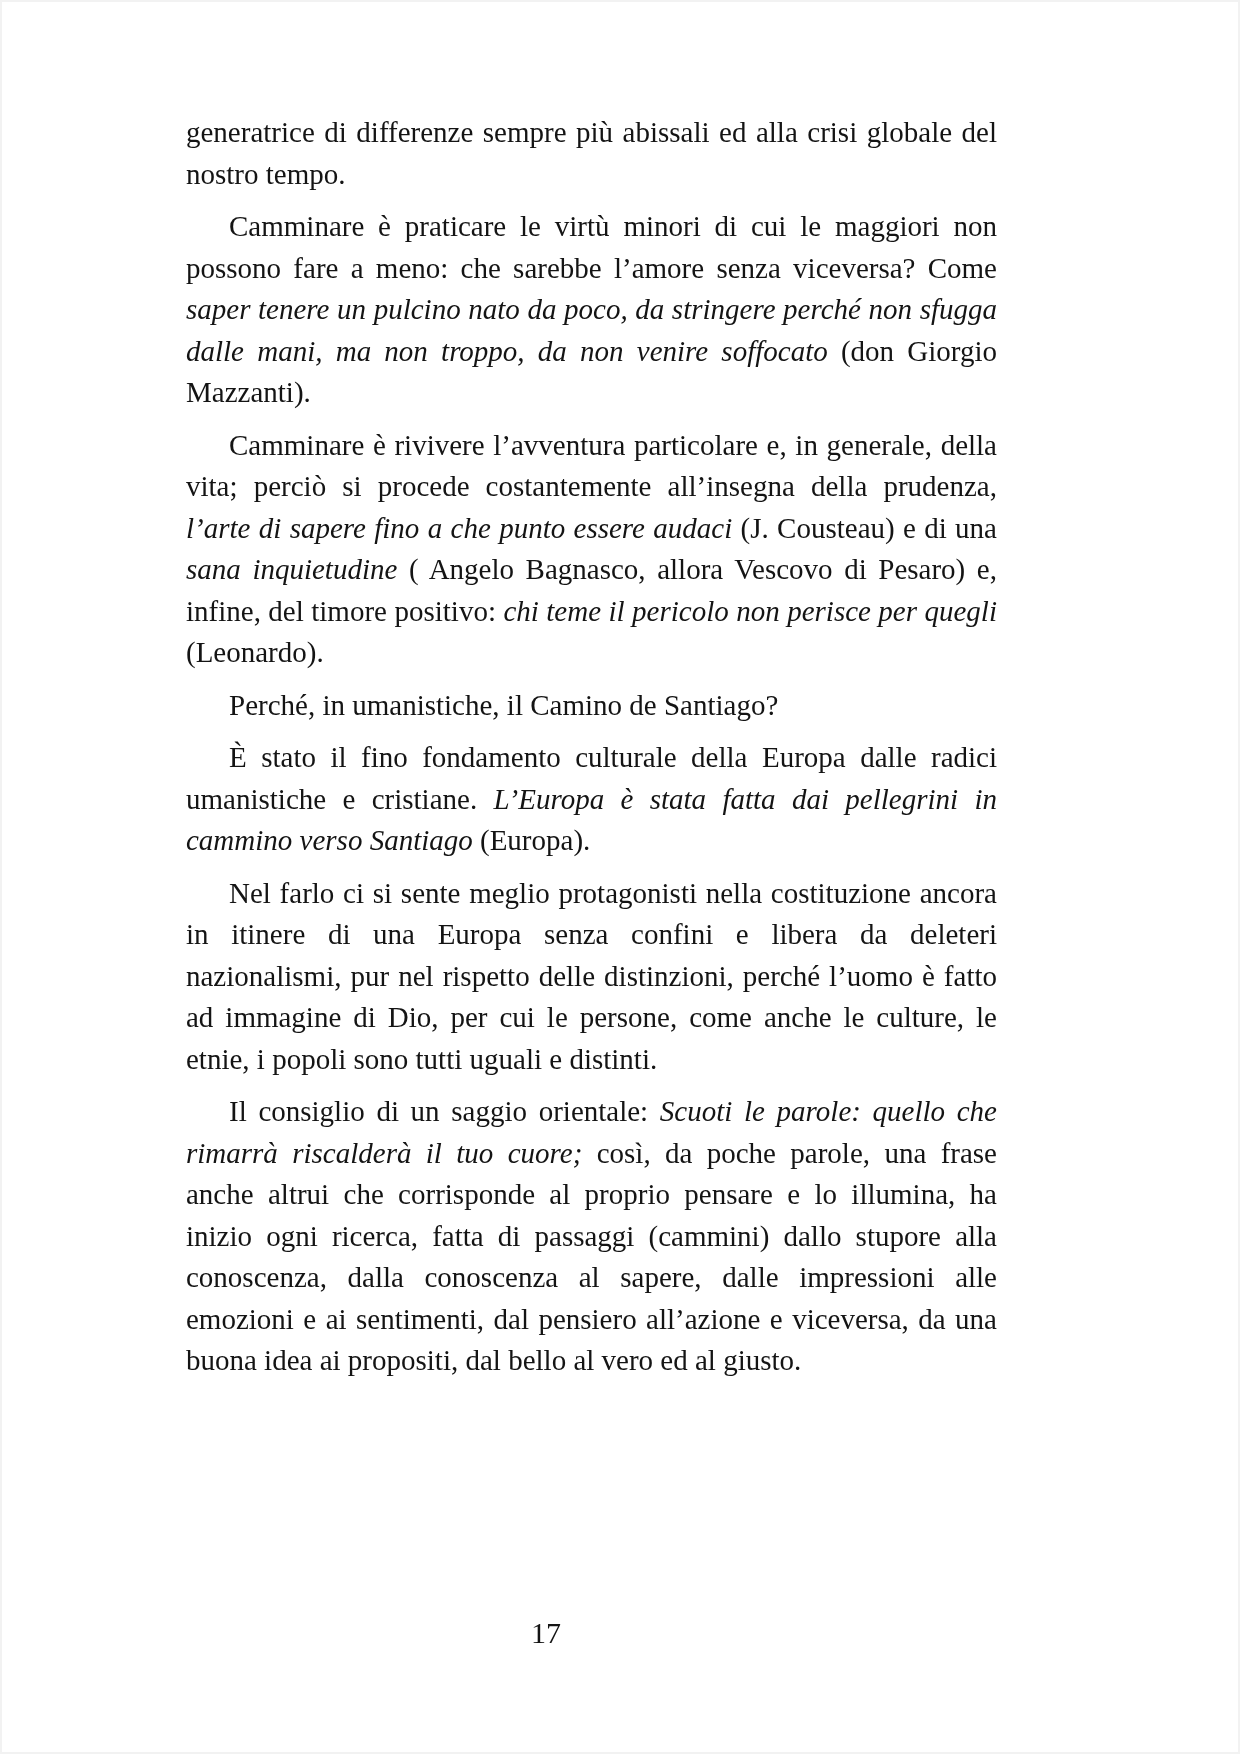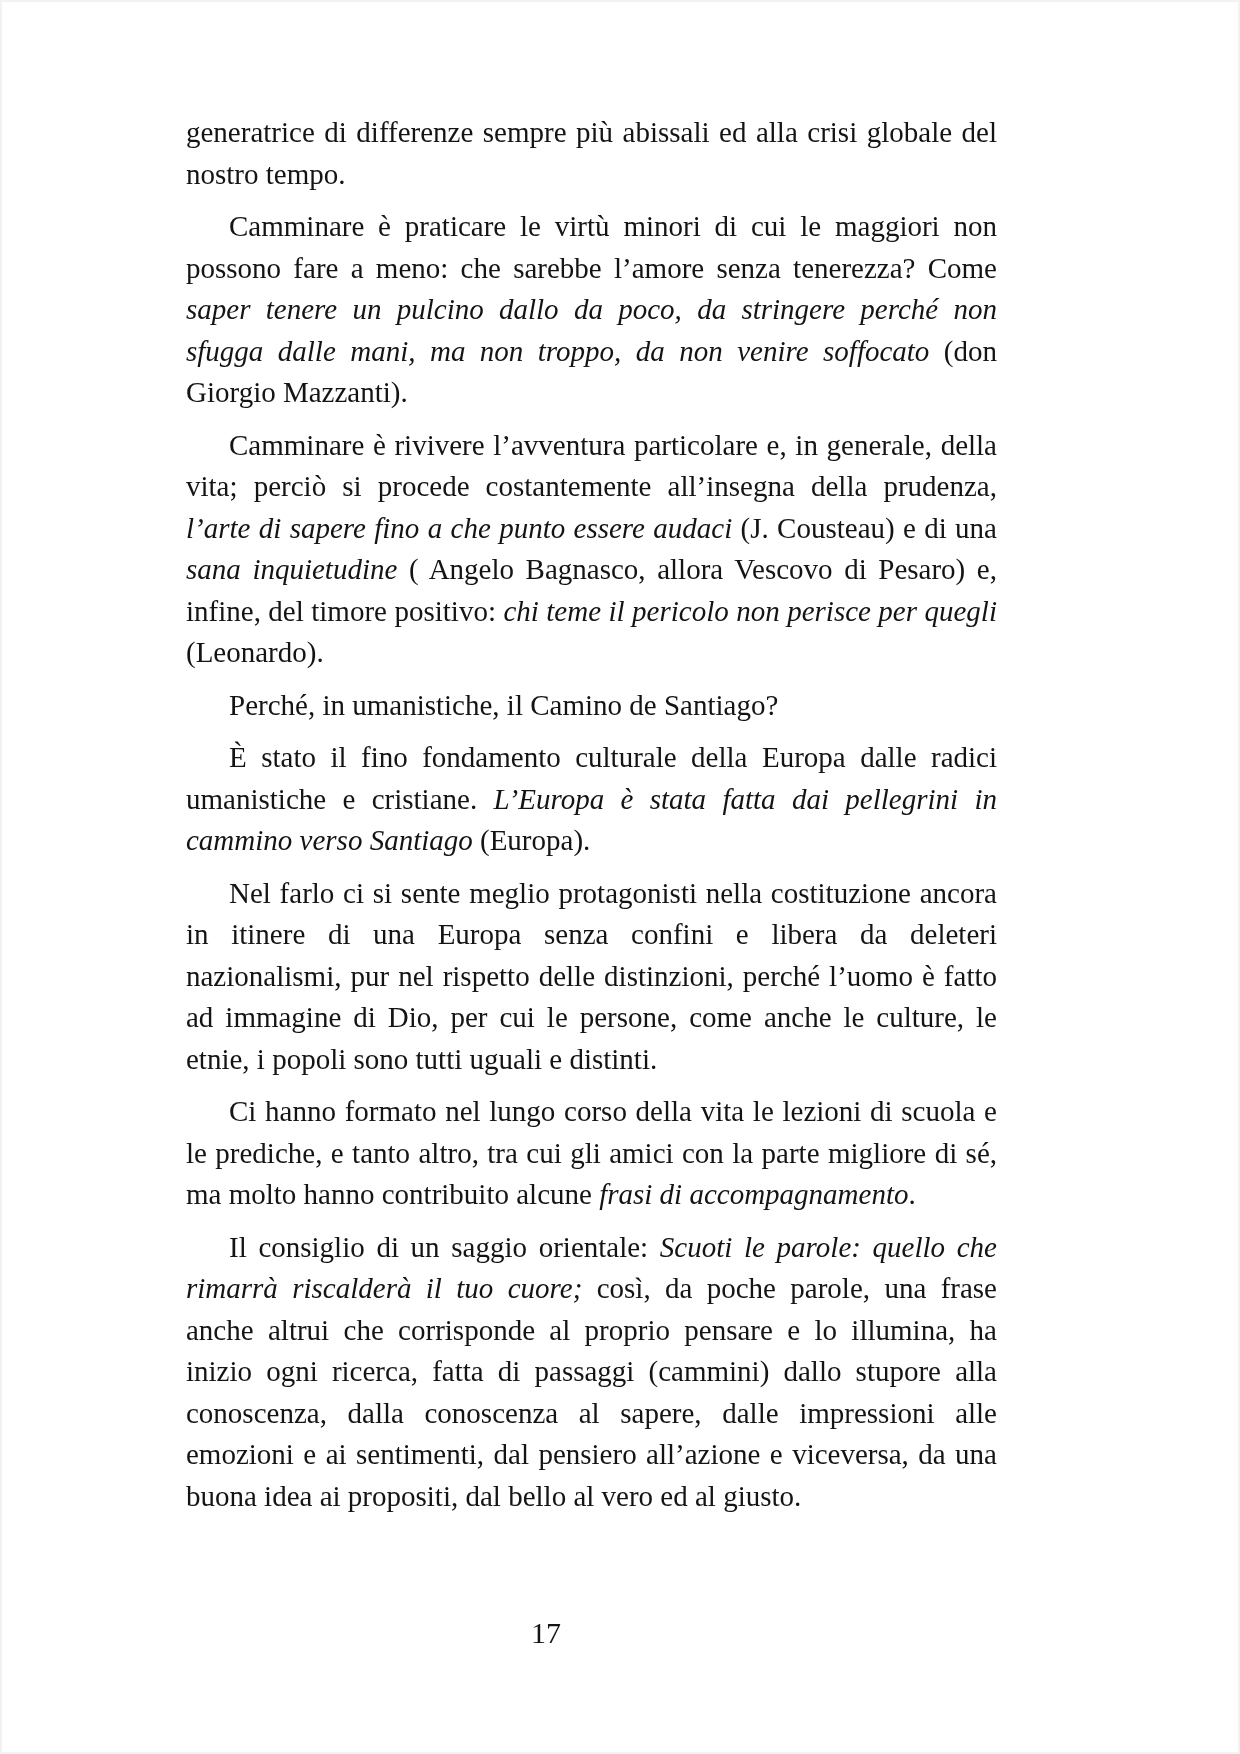--- a/index.html
+++ b/index.html
@@ -45,22 +45,21 @@
     text-align: center;
     font-size: 30px;
     line-height: 41.5px;
   }
 </style>
 </head>
 <body>
 
 <div class="text-block">
     <p class="para"><span>generatrice di differenze sempre più abissali ed alla crisi globale del nostro tempo.</span></p>
-    <p class="para indent"><span>Camminare è praticare le virtù minori di cui le maggiori non possono fare a meno: che sarebbe l’amore senza tenerezza?  Come </span><span class="italic">saper tenere un pulcino dallo da poco, da stringere perché non sfugga dalle mani, ma non troppo, da non venire soffocato </span><span>(don Giorgio Mazzanti).</span></p>
+    <p class="para indent"><span>Camminare è praticare le virtù minori di cui le maggiori non possono fare a meno: che sarebbe l’amore senza viceversa?  Come </span><span class="italic">saper tenere un pulcino nato da poco, da stringere perché non sfugga dalle mani, ma non troppo, da non venire soffocato </span><span>(don Giorgio Mazzanti).</span></p>
     <p class="para indent"><span>Camminare è rivivere l’avventura particolare e, in generale, della vita; perciò si procede costantemente all’insegna della prudenza, </span><span class="italic">l’arte di sapere fino a che punto essere audaci </span><span>(J. Cousteau) e di una </span><span class="italic">sana inquietudine </span><span>( Angelo Bagnasco, allora Vescovo di Pesaro) e, infine, del timore positivo: </span><span class="italic">chi teme il pericolo non perisce per quegli </span><span>(Leonardo).</span></p>
     <p class="para indent"><span>Perché, in umanistiche, il Camino de Santiago?</span></p>
     <p class="para indent"><span>È stato il fino fondamento culturale della Europa dalle radici umanistiche e cristiane. </span><span class="italic">L’Europa è stata fatta dai pellegrini in cammino verso Santiago </span><span>(Europa).</span></p>
     <p class="para indent"><span>Nel farlo ci si sente meglio protagonisti nella costituzione ancora in itinere di una Europa senza confini e libera da deleteri nazionalismi, pur nel rispetto delle distinzioni, perché  l’uomo è fatto ad immagine di Dio, per cui le persone, come anche le culture, le etnie, i popoli sono tutti uguali e distinti.</span></p>
-    <p class="para indent"><span>Ci hanno formato nel lungo corso della vita le lezioni di scuola e le prediche, e tanto altro, tra cui gli amici con la parte migliore di sé, ma molto hanno contribuito alcune </span><span class="italic">frasi di accompagnamento</span><span>.</span></p>
     <p class="para indent"><span>Il consiglio di un saggio orientale: </span><span class="italic">Scuoti le parole: quello che rimarrà riscalderà il tuo cuore; </span><span>così, da poche parole, una frase anche altrui che corrisponde al proprio pensare e lo illumina, ha inizio ogni ricerca, fatta di passaggi (cammini) dallo stupore alla conoscenza, dalla conoscenza al sapere, dalle impressioni alle emozioni e ai sentimenti, dal pensiero all’azione e viceversa, da una buona idea ai propositi, dal bello al vero ed al giusto.</span></p>
   </div>
 
 <div class="page-number">17</div>
 
 </body></html>

